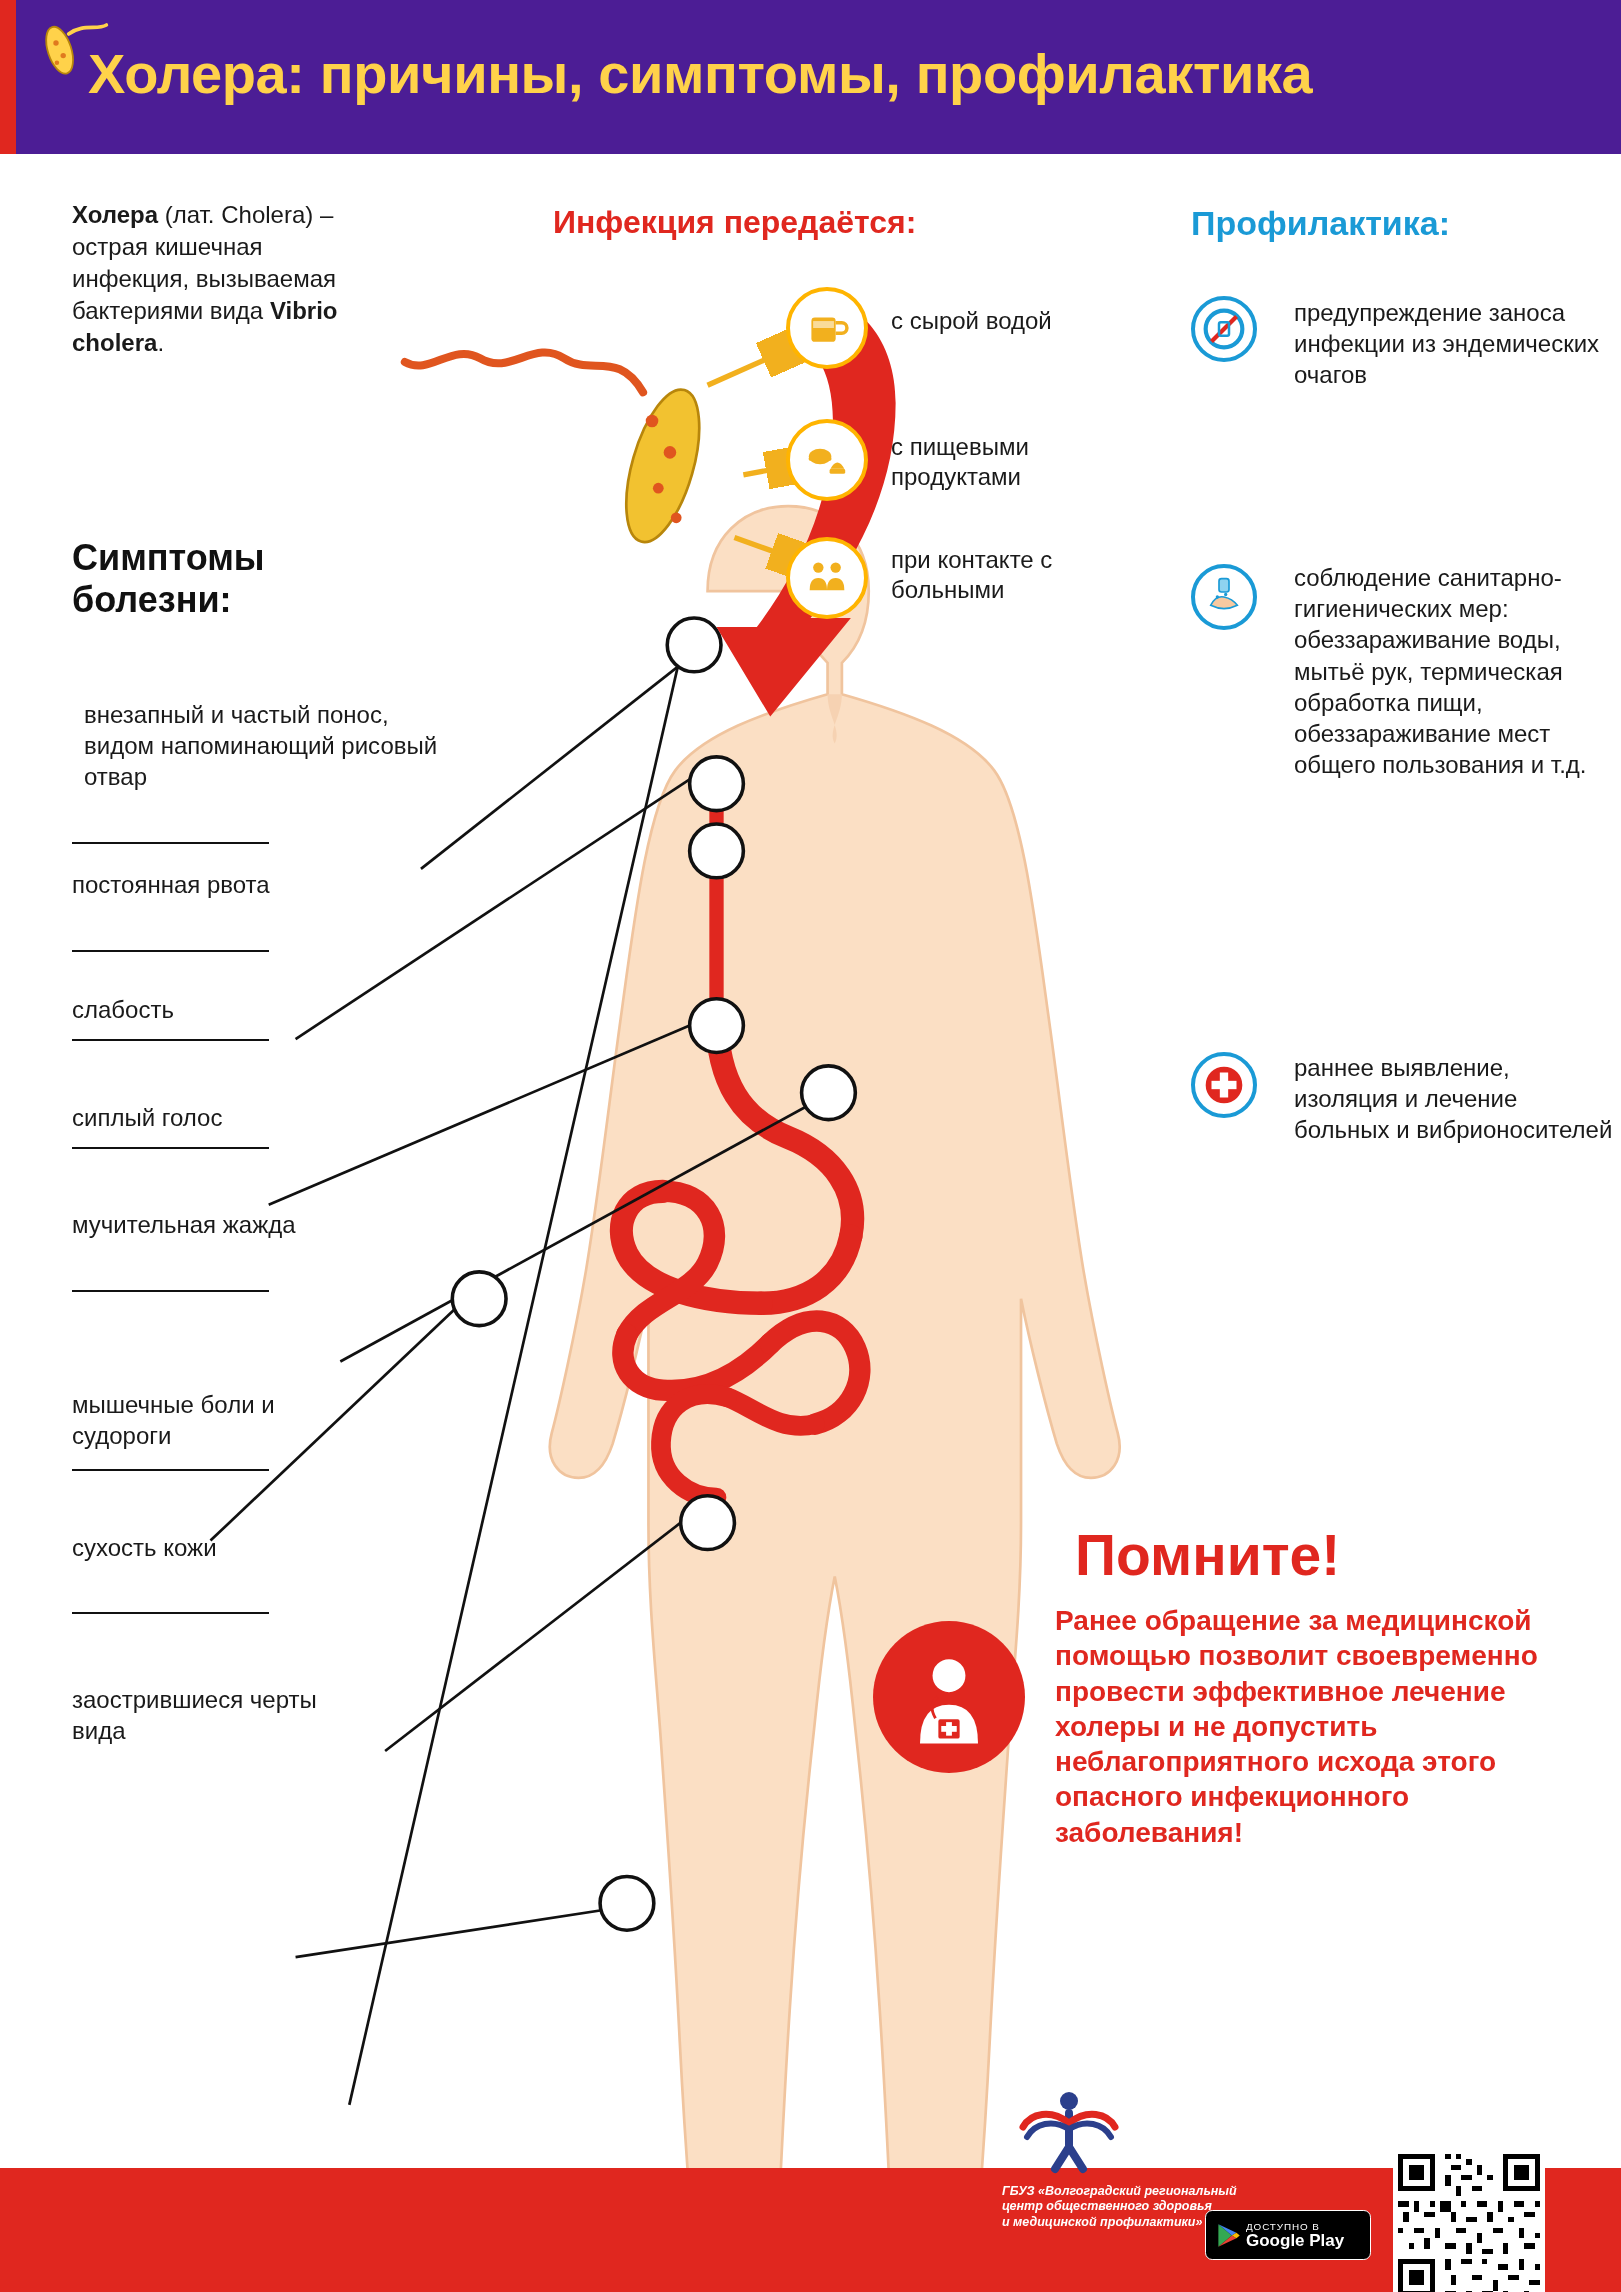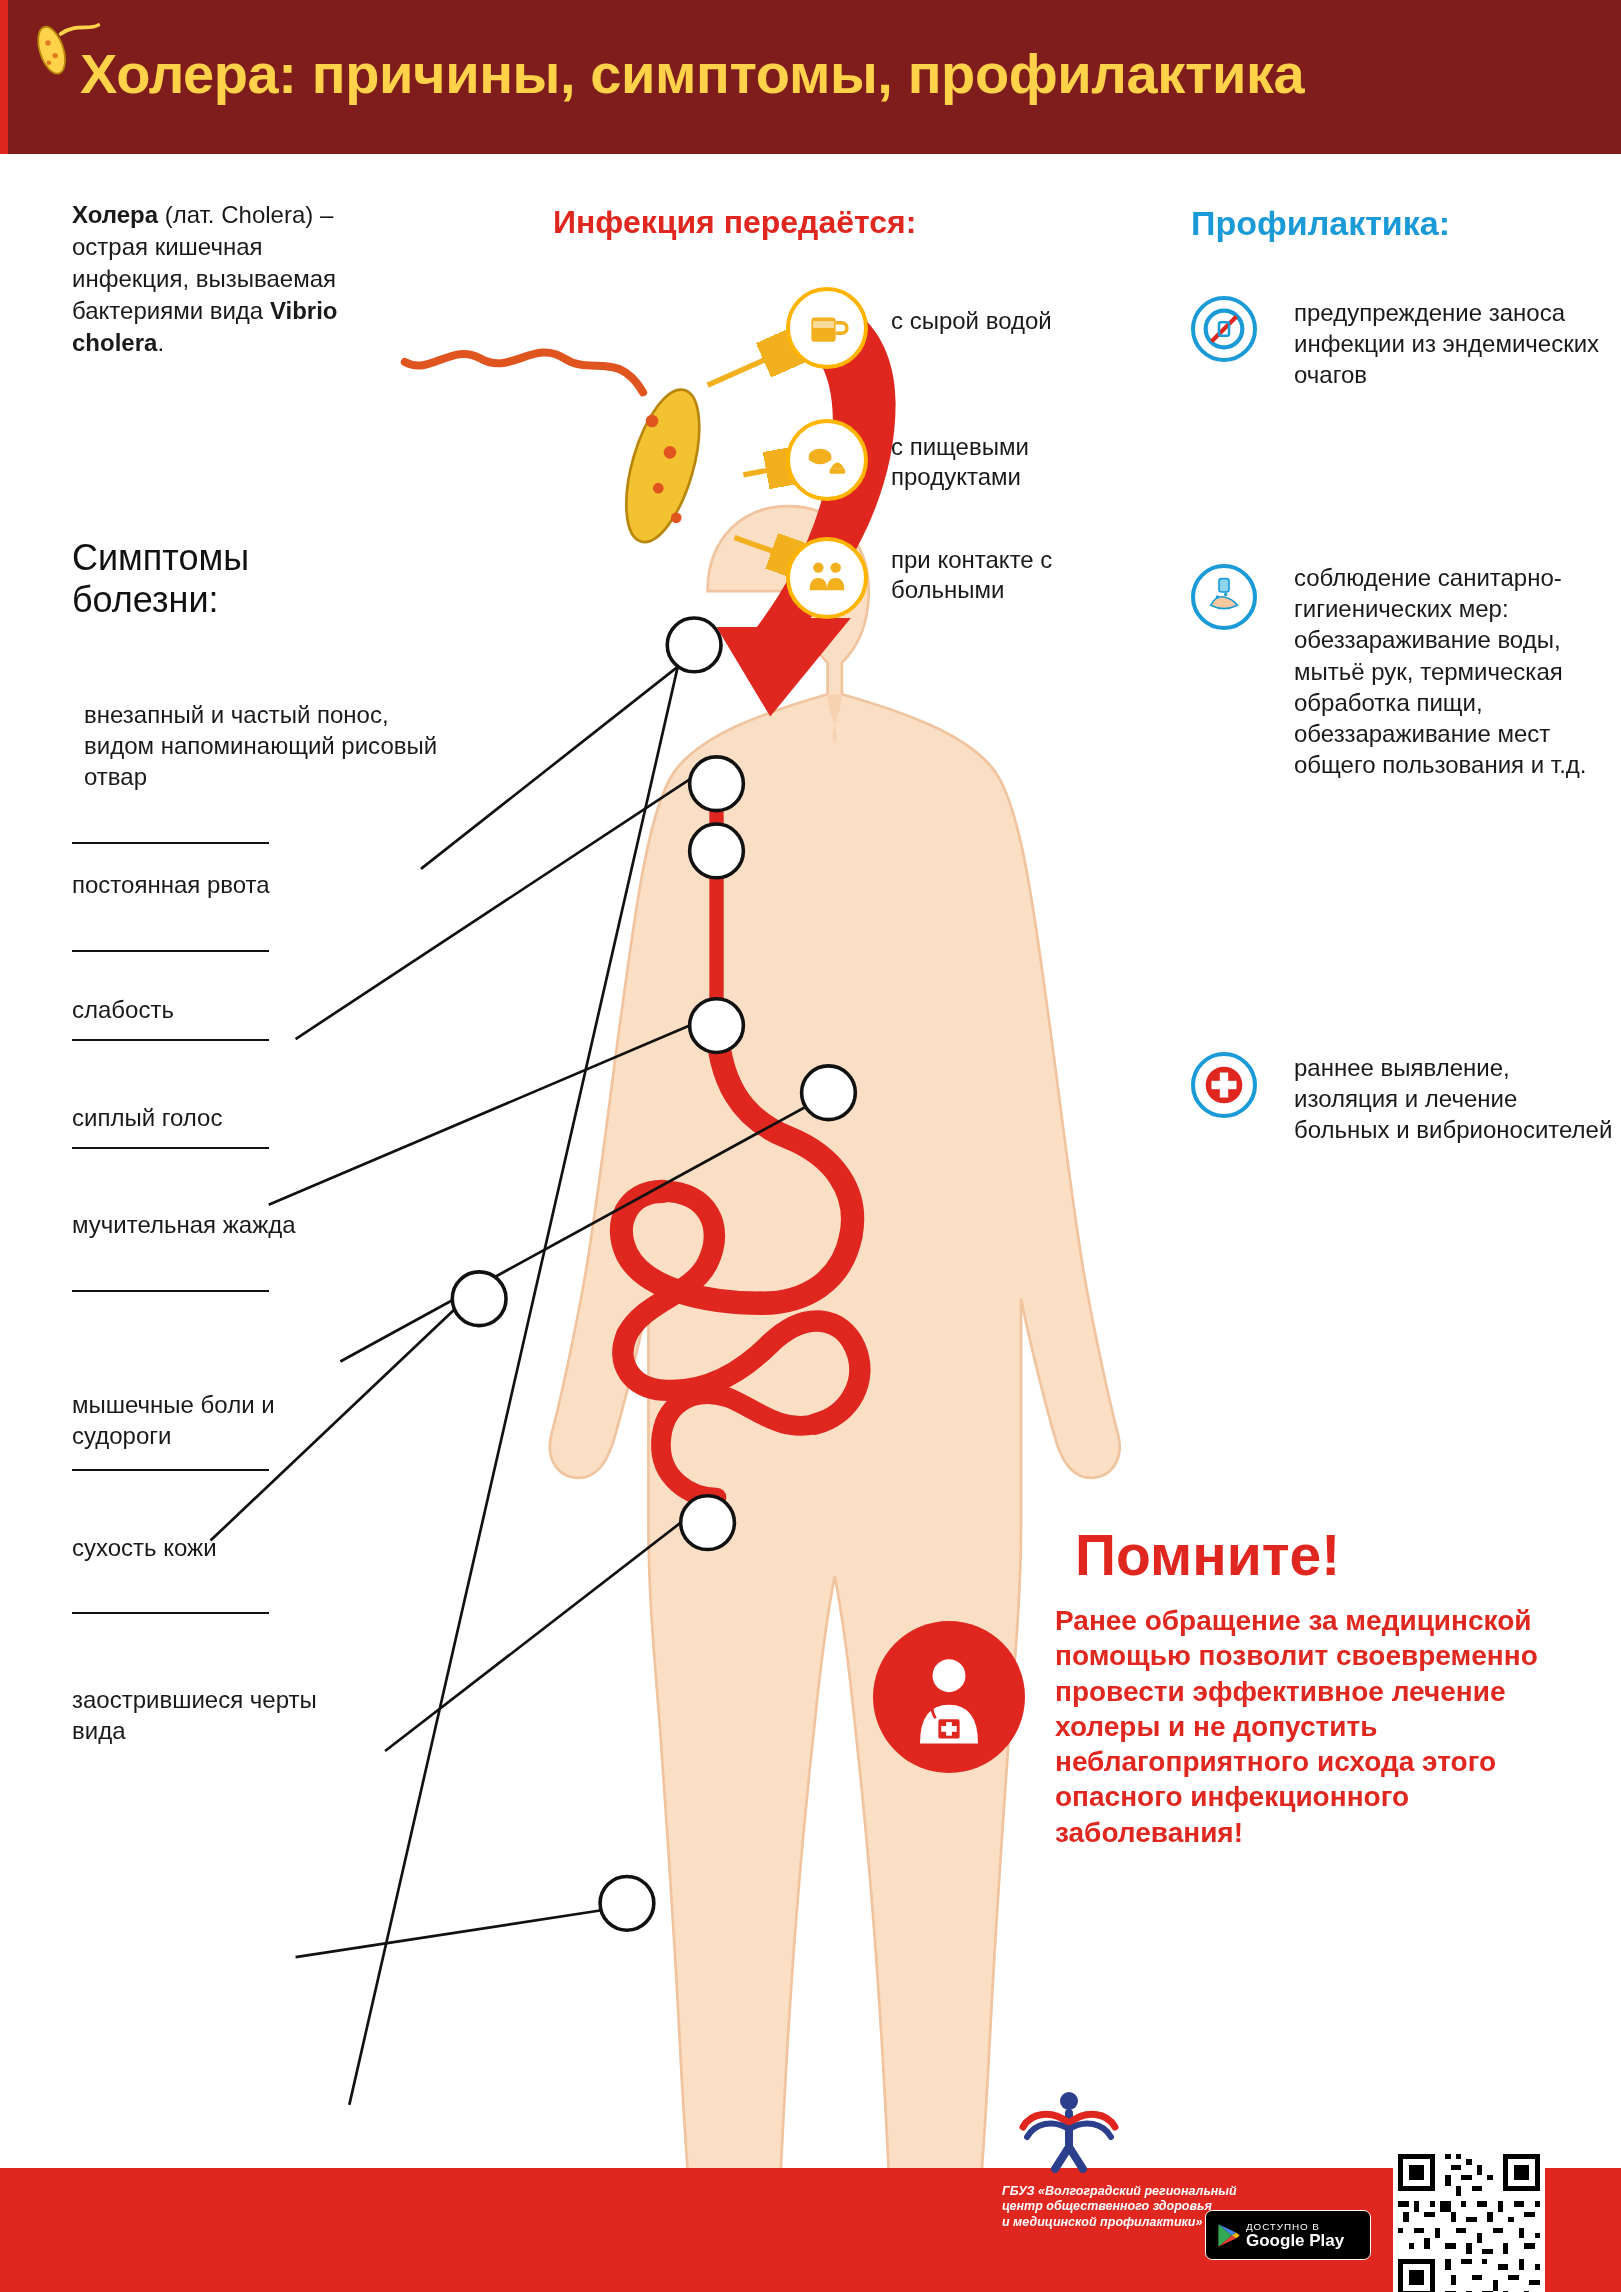--- a/index.html
+++ b/index.html
@@ -22,23 +22,23 @@
     position: absolute;
     left: 0; right: 0;
     top: 154px;
     bottom: 125px;
     background: #ffffff;
   }
 
   
   .header {
     position: absolute;
-    left: 8px; top: 0; right: 0;
+    left: 16px; top: 0; right: 0;
     height: 154px;
-    background: #7f1d1d;
+    background: #4c1d95;
     display: flex;
     align-items: center;
   }
   .header-title {
     position: absolute;
     left: 72px;
     top: 41px;
     font-size: 56px;
     font-weight: bold;
     color: #ffd24a;
@@ -64,21 +64,21 @@
     color: #1a1a1a;
   }
   .def-text b { font-weight: bold; }
 
   .symptoms-title {
     position: absolute;
     left: 72px;
     top: 537px;
     width: 296px;
     font-size: 36px;
-    font-weight: normal;
+    font-weight: bold;
     line-height: 1.18;
     color: #111;
   }
 
   .sym-list {
     position: absolute;
     left: 72px;
     top: 681px;
     width: 358px;
   }

